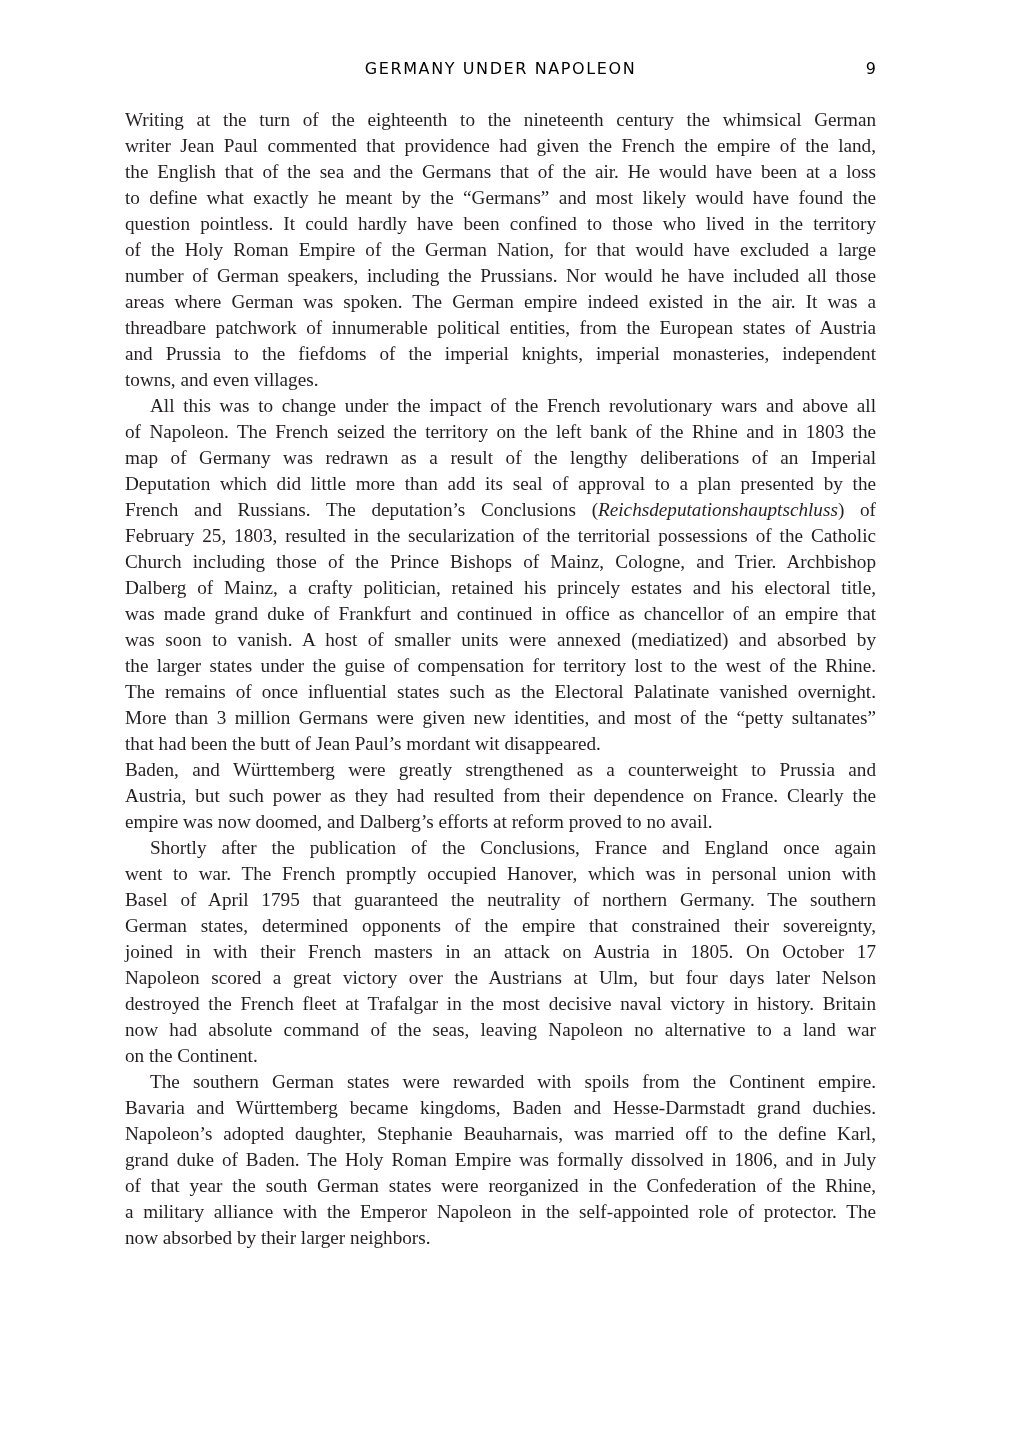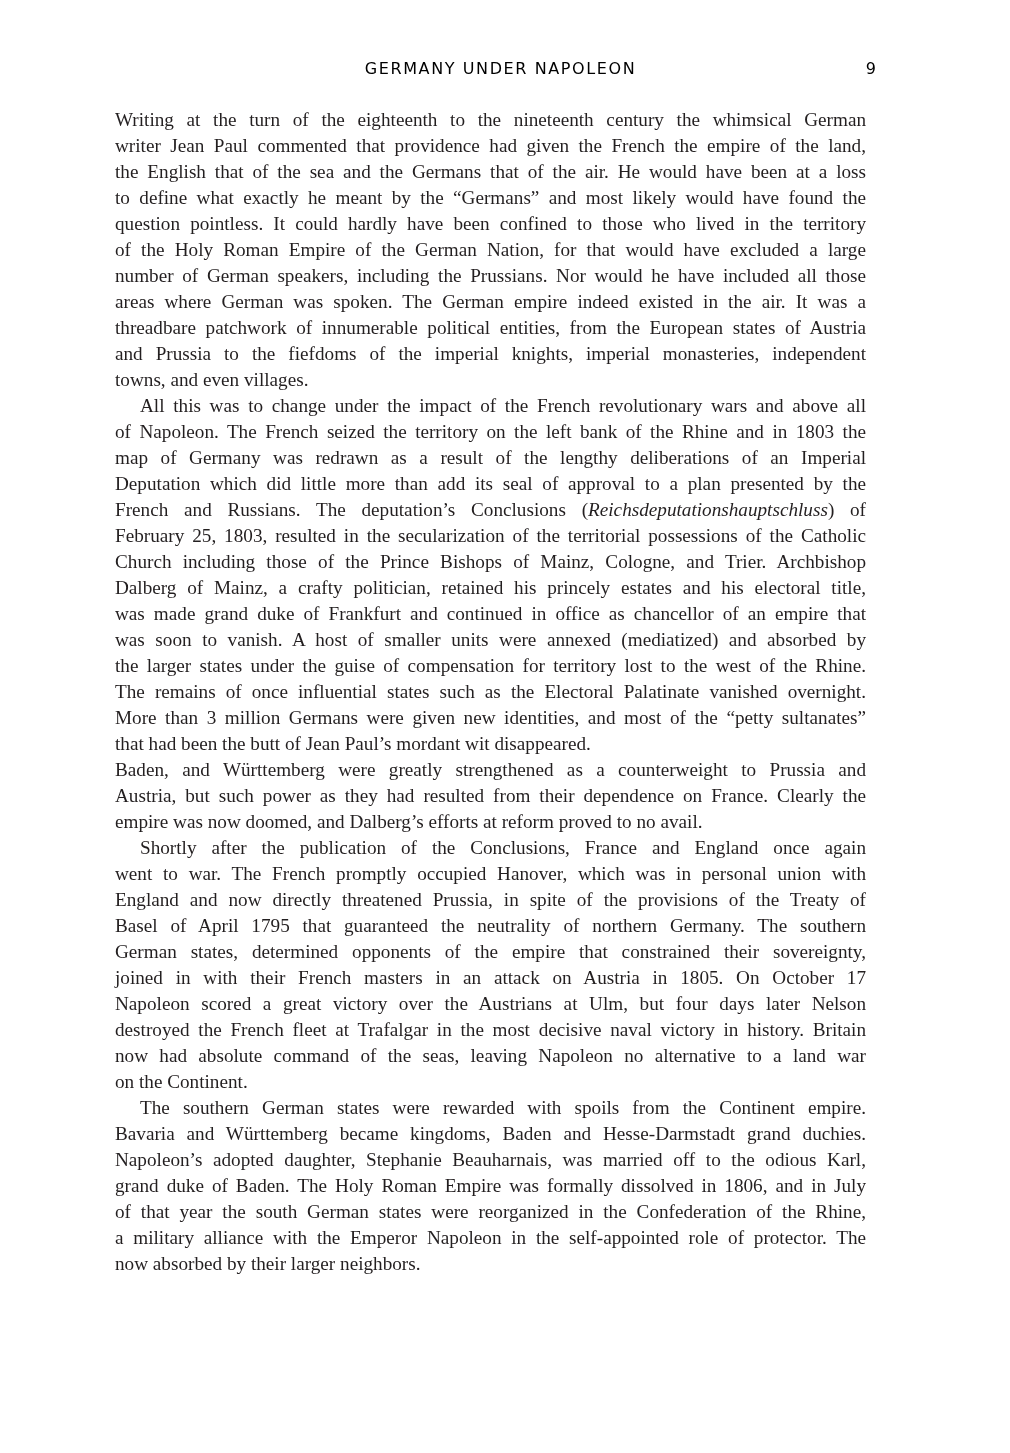--- a/index.html
+++ b/index.html
@@ -6,21 +6,21 @@
   body { width: 1010px; height: 1453px; position: relative; overflow: hidden; }
   .page { position: absolute; left: 0; top: 0; width: 1010px; height: 1453px; background: #ffffff; color: #231f20; }
   .running-head {
     position: absolute; left: 125px; top: 58px; width: 751px; height: 24px;
     font-family: "DejaVu Sans", sans-serif; font-size: 16px; letter-spacing: 1.6px;
     color: #000000;
   }
   .running-title { position: absolute; left: 0; right: 0; text-align: center; top: 1px; }
   .page-number { position: absolute; right: 0; top: 1px; letter-spacing: 0; }
   .body {
-    position: absolute; left: 115px; top: 107px; width: 751px;
+    position: absolute; left: 125px; top: 107px; width: 751px;
     font-family: "Liberation Serif", serif; font-size: 19.2px; line-height: 26px;
     color: #231f20;
   }
   .para { margin: 0; }
   .line {
     display: block; height: 26px; white-space: nowrap;
     text-align: justify; text-align-last: justify;
   }
   .line.last { text-align-last: left; }
   .line.indent { text-indent: 25px; }
@@ -70,33 +70,32 @@
 
     <div class="para">
       <span class="line">Baden, and Württemberg were greatly strengthened as a counterweight to Prussia and</span>
       <span class="line">Austria, but such power as they had resulted from their dependence on France. Clearly the</span>
       <span class="line last">empire was now doomed, and Dalberg’s efforts at reform proved to no avail.</span>
     </div>
 
     <div class="para">
       <span class="line indent">Shortly after the publication of the Conclusions, France and England once again</span>
       <span class="line">went to war. The French promptly occupied Hanover, which was in personal union with</span>
-      <span class="line">England and now directly threatened Prussia, in spite of the provisions of the Treaty of</span>
       <span class="line">Basel of April 1795 that guaranteed the neutrality of northern Germany. The southern</span>
       <span class="line">German states, determined opponents of the empire that constrained their sovereignty,</span>
       <span class="line">joined in with their French masters in an attack on Austria in 1805. On October 17</span>
       <span class="line">Napoleon scored a great victory over the Austrians at Ulm, but four days later Nelson</span>
       <span class="line">destroyed the French fleet at Trafalgar in the most decisive naval victory in history. Britain</span>
       <span class="line">now had absolute command of the seas, leaving Napoleon no alternative to a land war</span>
       <span class="line last">on the Continent.</span>
     </div>
 
     <div class="para">
       <span class="line indent">The southern German states were rewarded with spoils from the Continent empire.</span>
       <span class="line">Bavaria and Württemberg became kingdoms, Baden and Hesse-Darmstadt grand duchies.</span>
-      <span class="line">Napoleon’s adopted daughter, Stephanie Beauharnais, was married off to the odious Karl,</span>
+      <span class="line">Napoleon’s adopted daughter, Stephanie Beauharnais, was married off to the define Karl,</span>
       <span class="line">grand duke of Baden. The Holy Roman Empire was formally dissolved in 1806, and in July</span>
       <span class="line">of that year the south German states were reorganized in the Confederation of the Rhine,</span>
       <span class="line">a military alliance with the Emperor Napoleon in the self-appointed role of protector. The</span>
       <span class="line last">now absorbed by their larger neighbors.</span>
     </div>
   </div>
 </div>
 
 </body></html>

